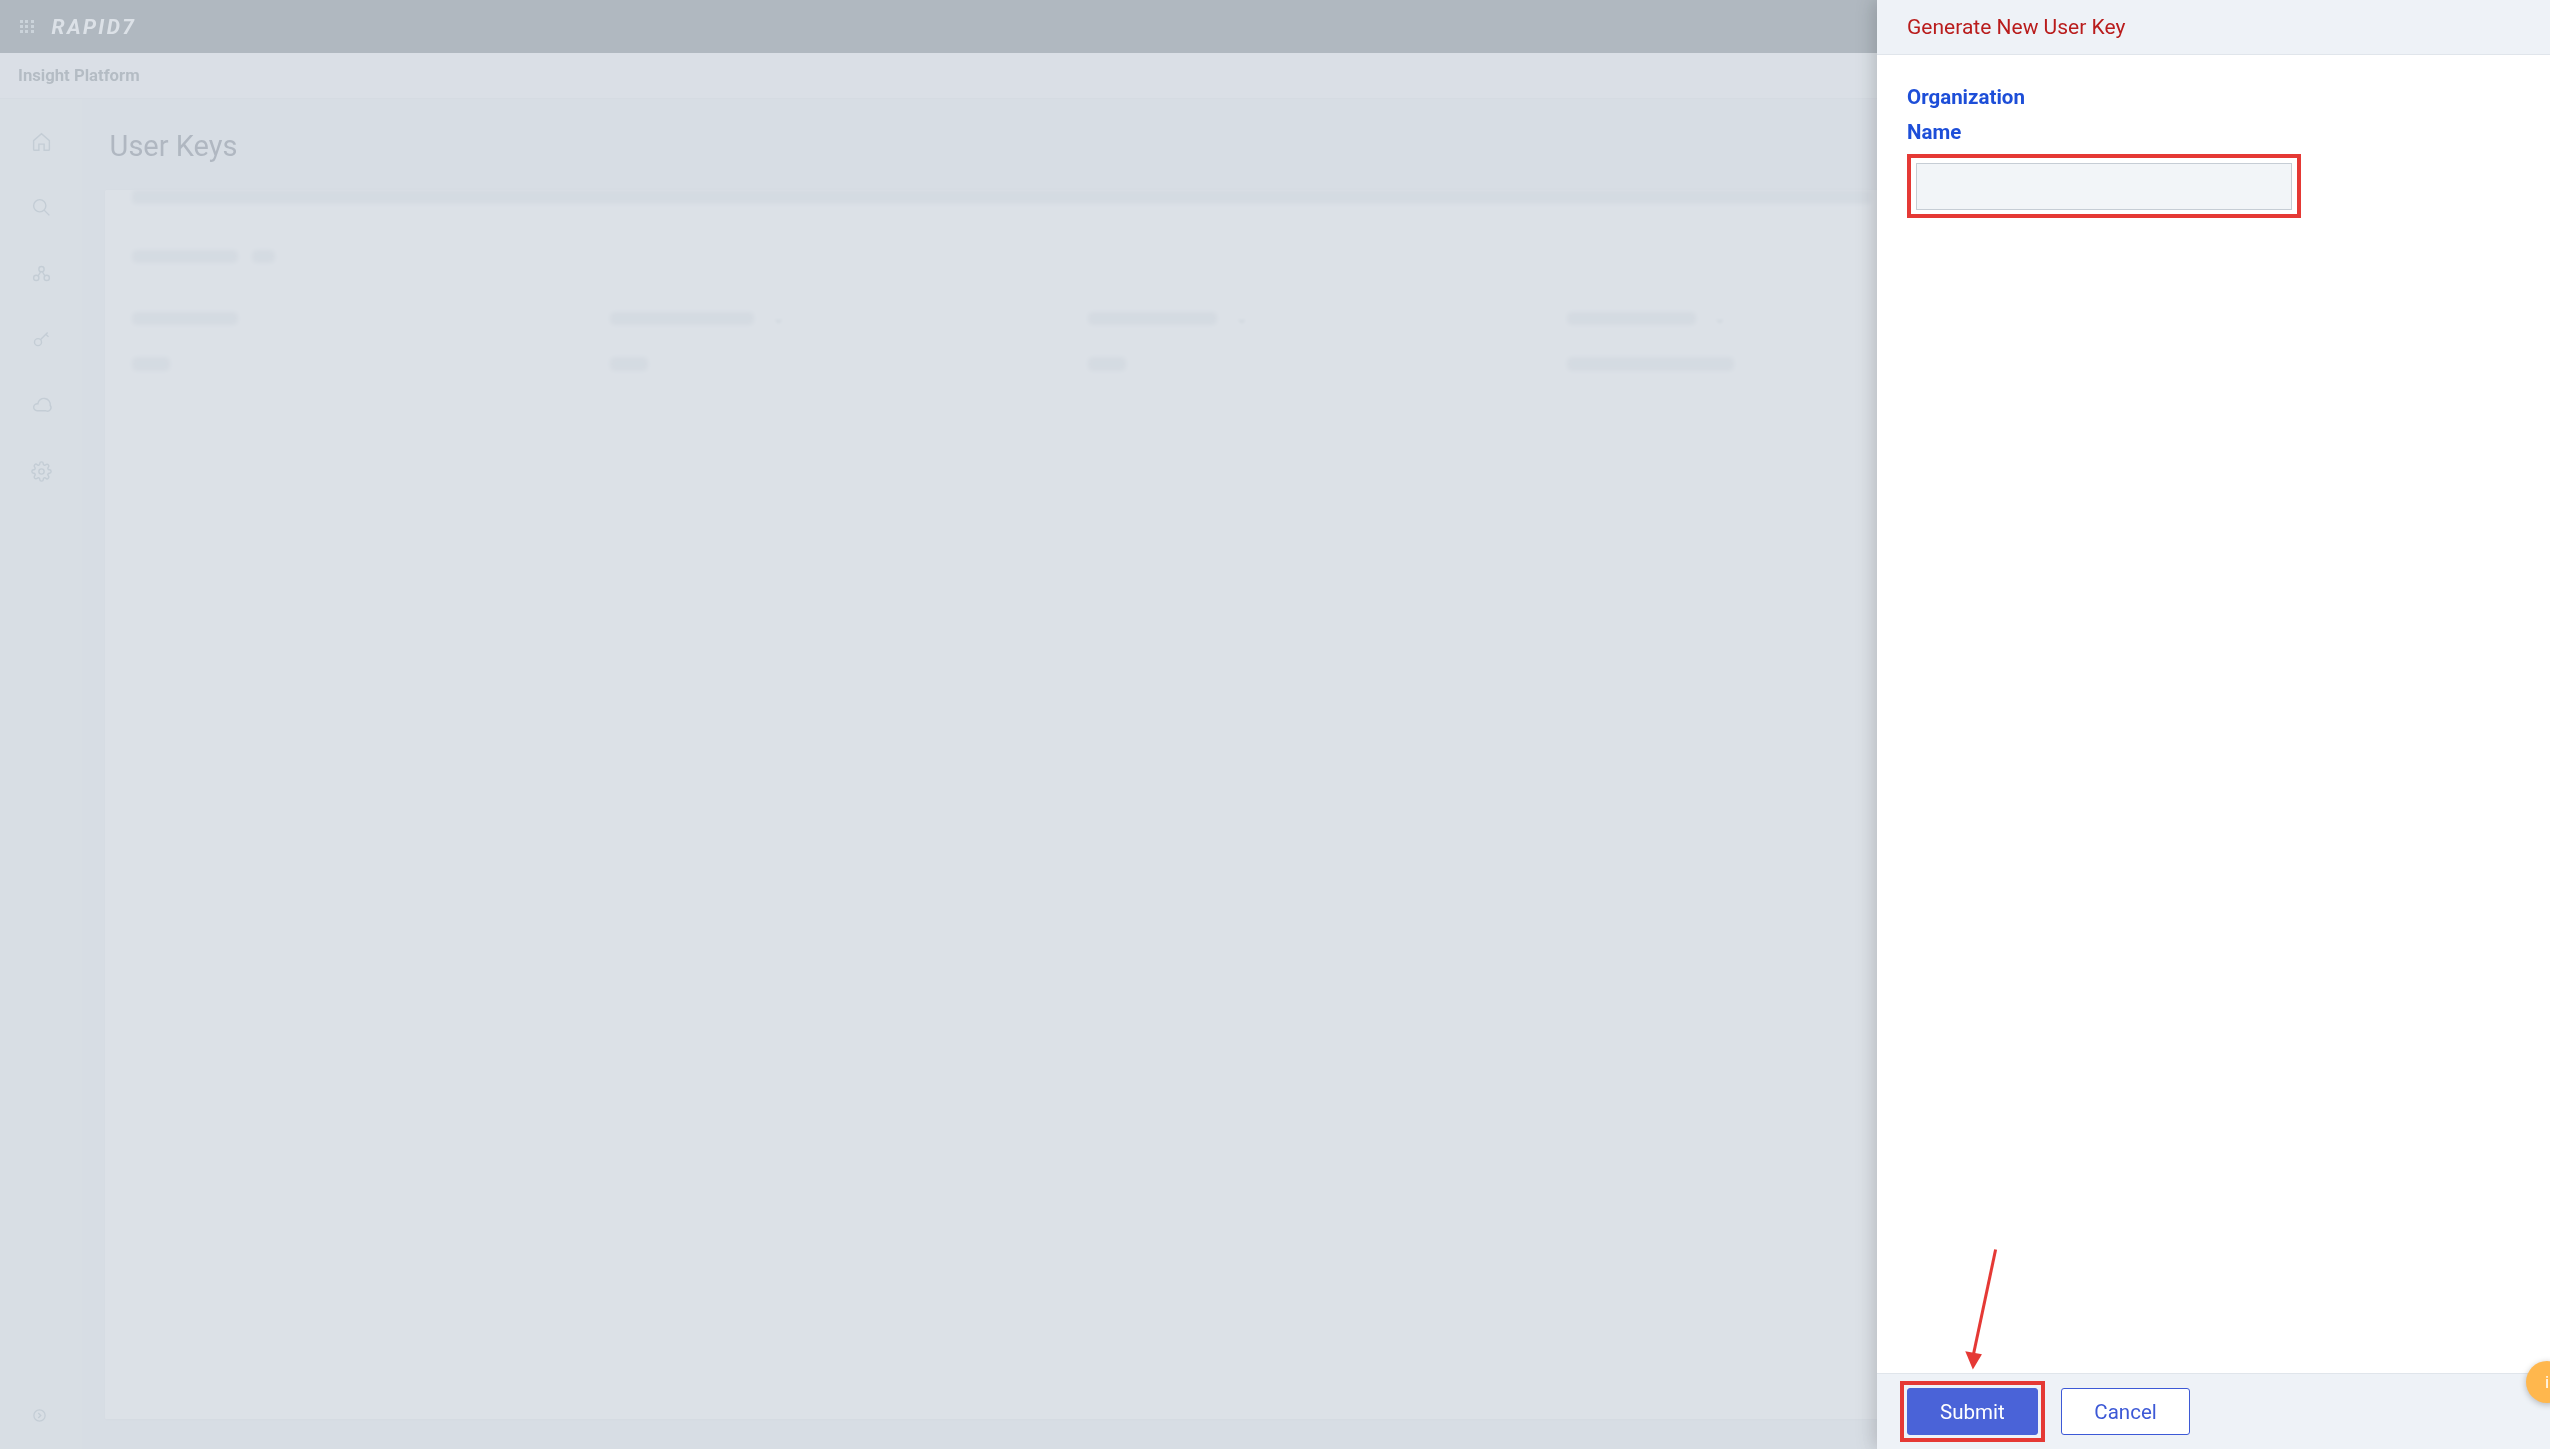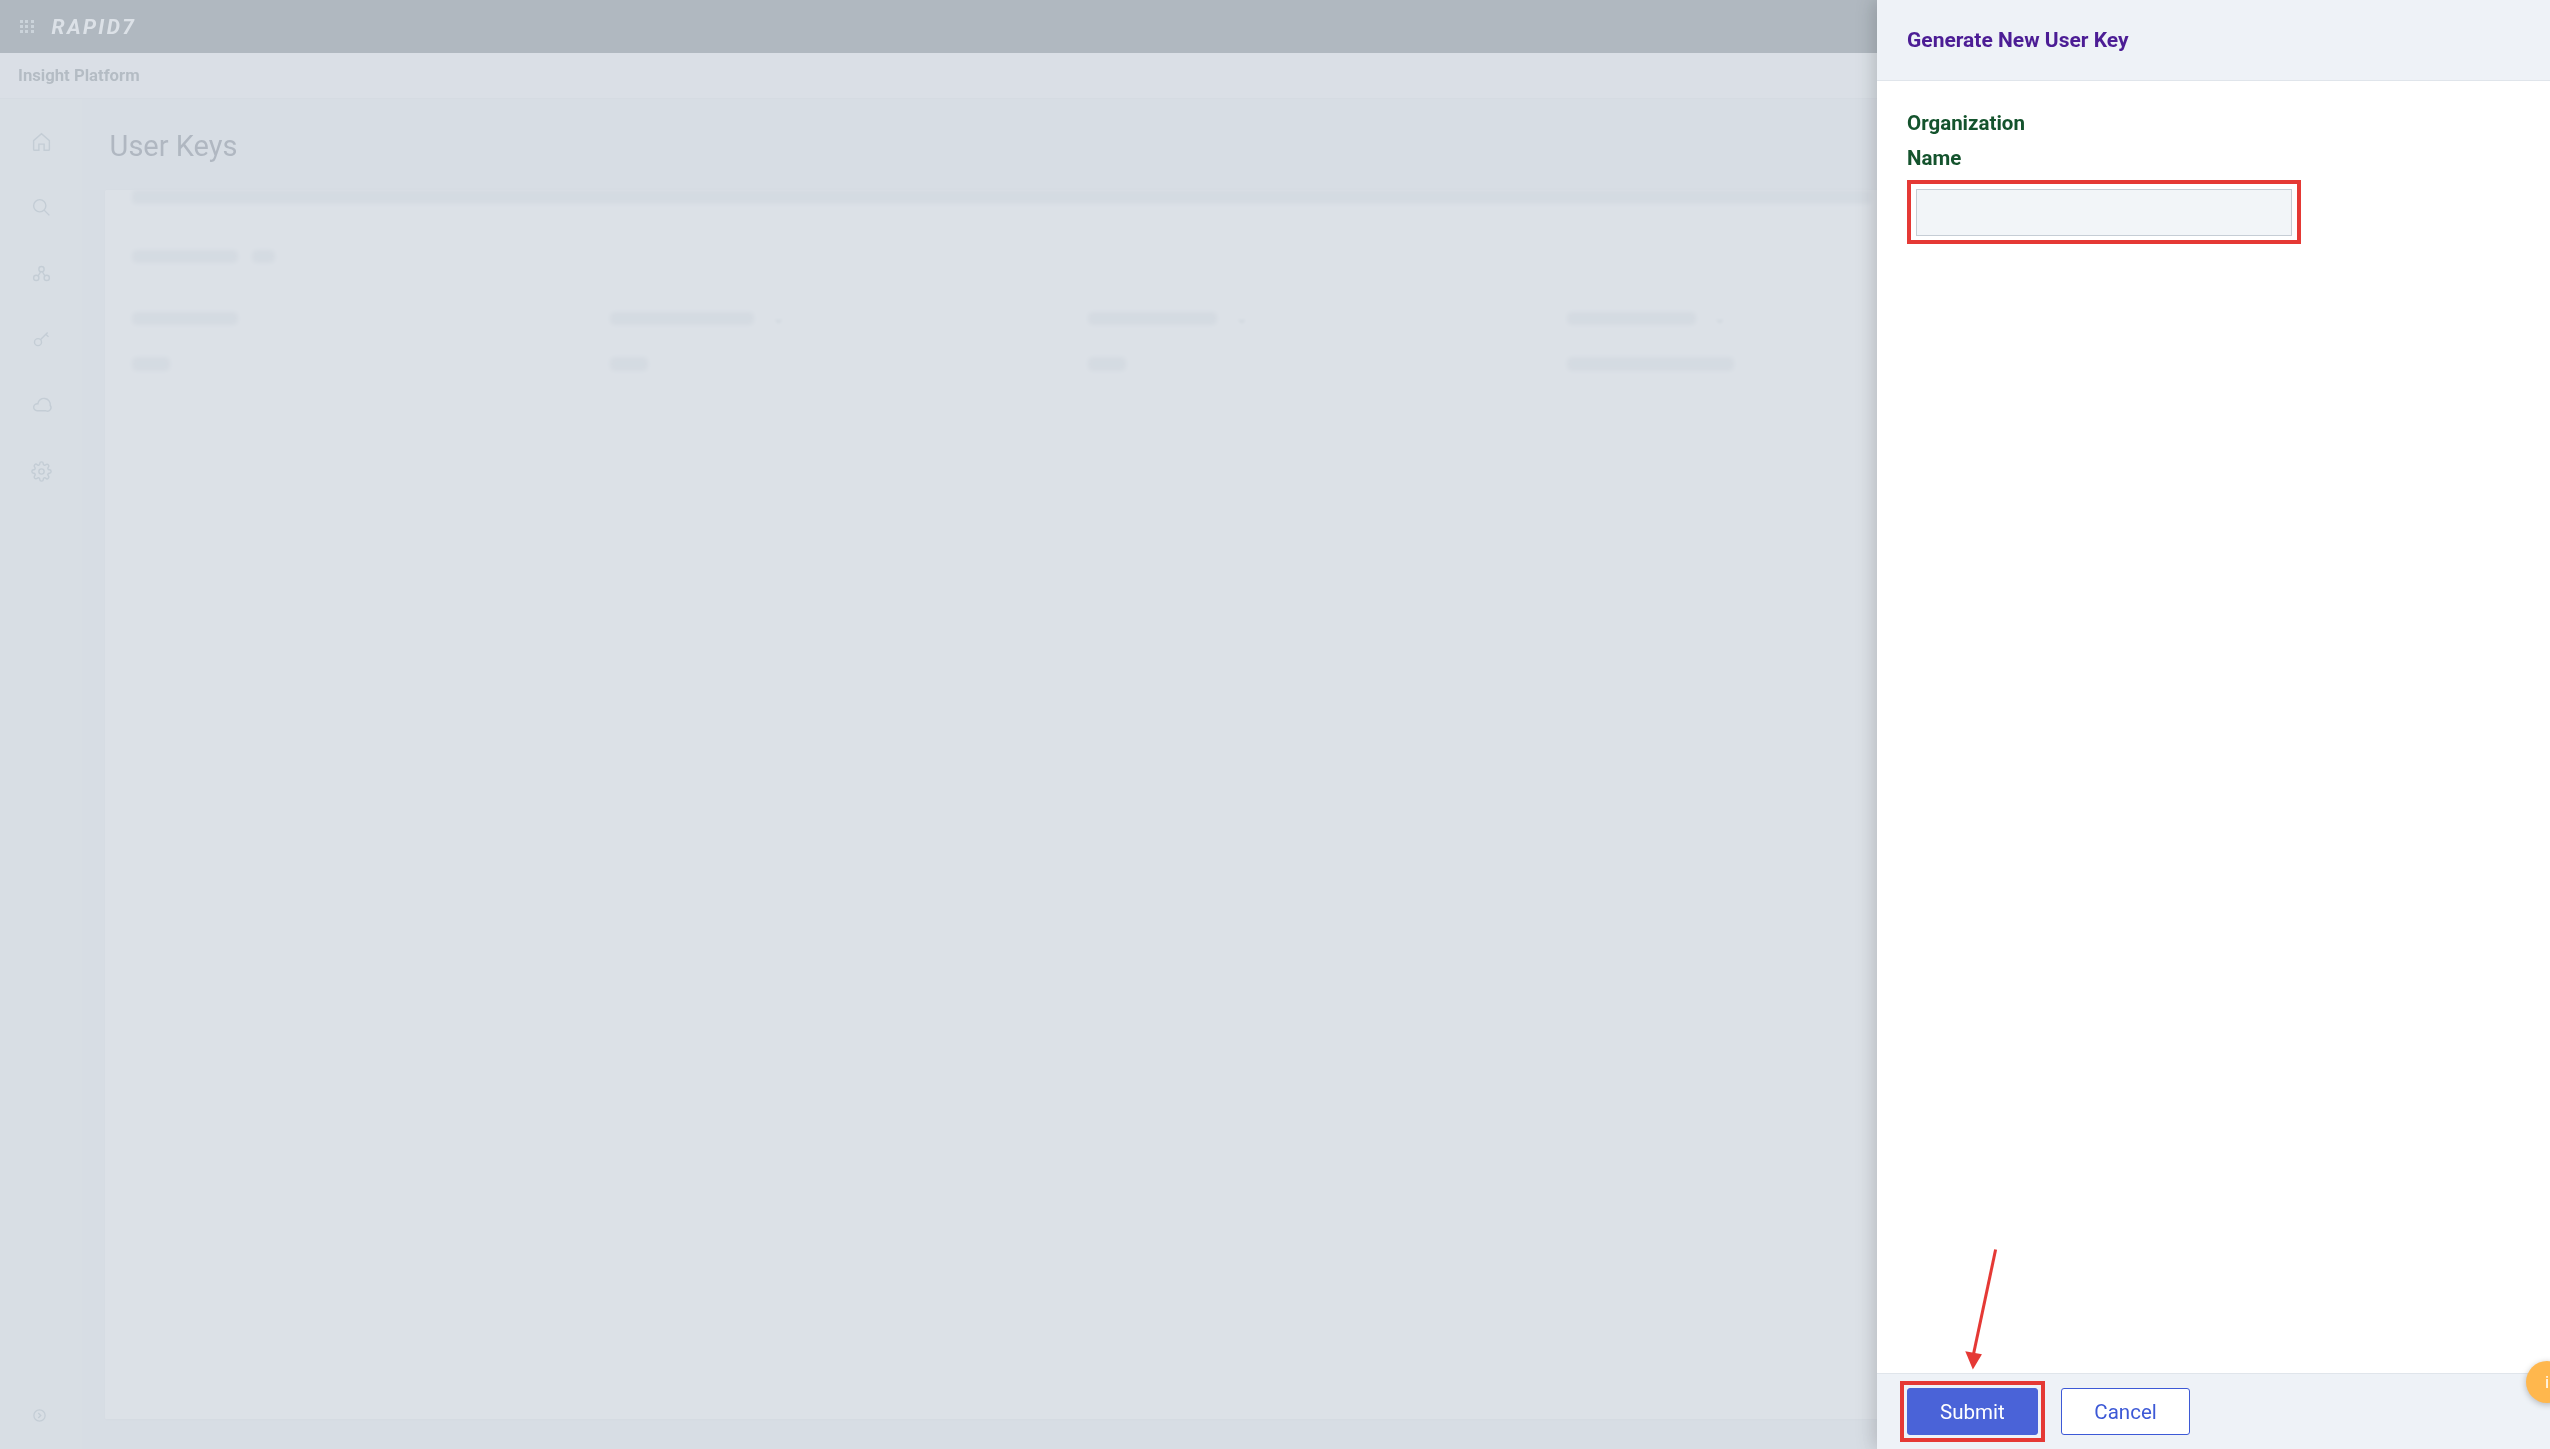--- a/index.html
+++ b/index.html
@@ -129,45 +129,45 @@
     position: fixed;
     top: 0; right: 0; bottom: 0;
     width: 673px;
     background: #fff;
     z-index: 20;
     box-shadow: -3px 0 18px rgba(0,0,0,0.18);
     display: flex;
     flex-direction: column;
   }
   .panel-header {
-    height: 81px;
+    height: 55px;
     background: #eef2f7;
     display: flex;
     align-items: center;
     padding: 0 30px;
     font-size: 21px;
-    color: #4c1d95;
-    font-weight: 700;
+    color: #b91c1c;
+    font-weight: 400;
     border-bottom: 0.8px solid #e0e5eb;
   }
   .panel-body {
     flex: 1;
     padding: 30px 30px 15px 30px;
     overflow: auto;
   }
   .panel-desc {
     color: #3d4852;
     font-size: 20px;
     line-height: 1.55;
     margin-bottom: 23px;
   }
   .form-label {
     font-size: 20.5px;
     font-weight: 700;
-    color: #14532d;
+    color: #1d4ed8;
     margin-bottom: 10.6px;
     display:block;
   }
   .field-highlight {
     border: 4.6px solid #e53935;
     padding: 4.6px;
     margin-bottom: 13.7px;
     position: relative;
   }
   .select-box, .text-box {

